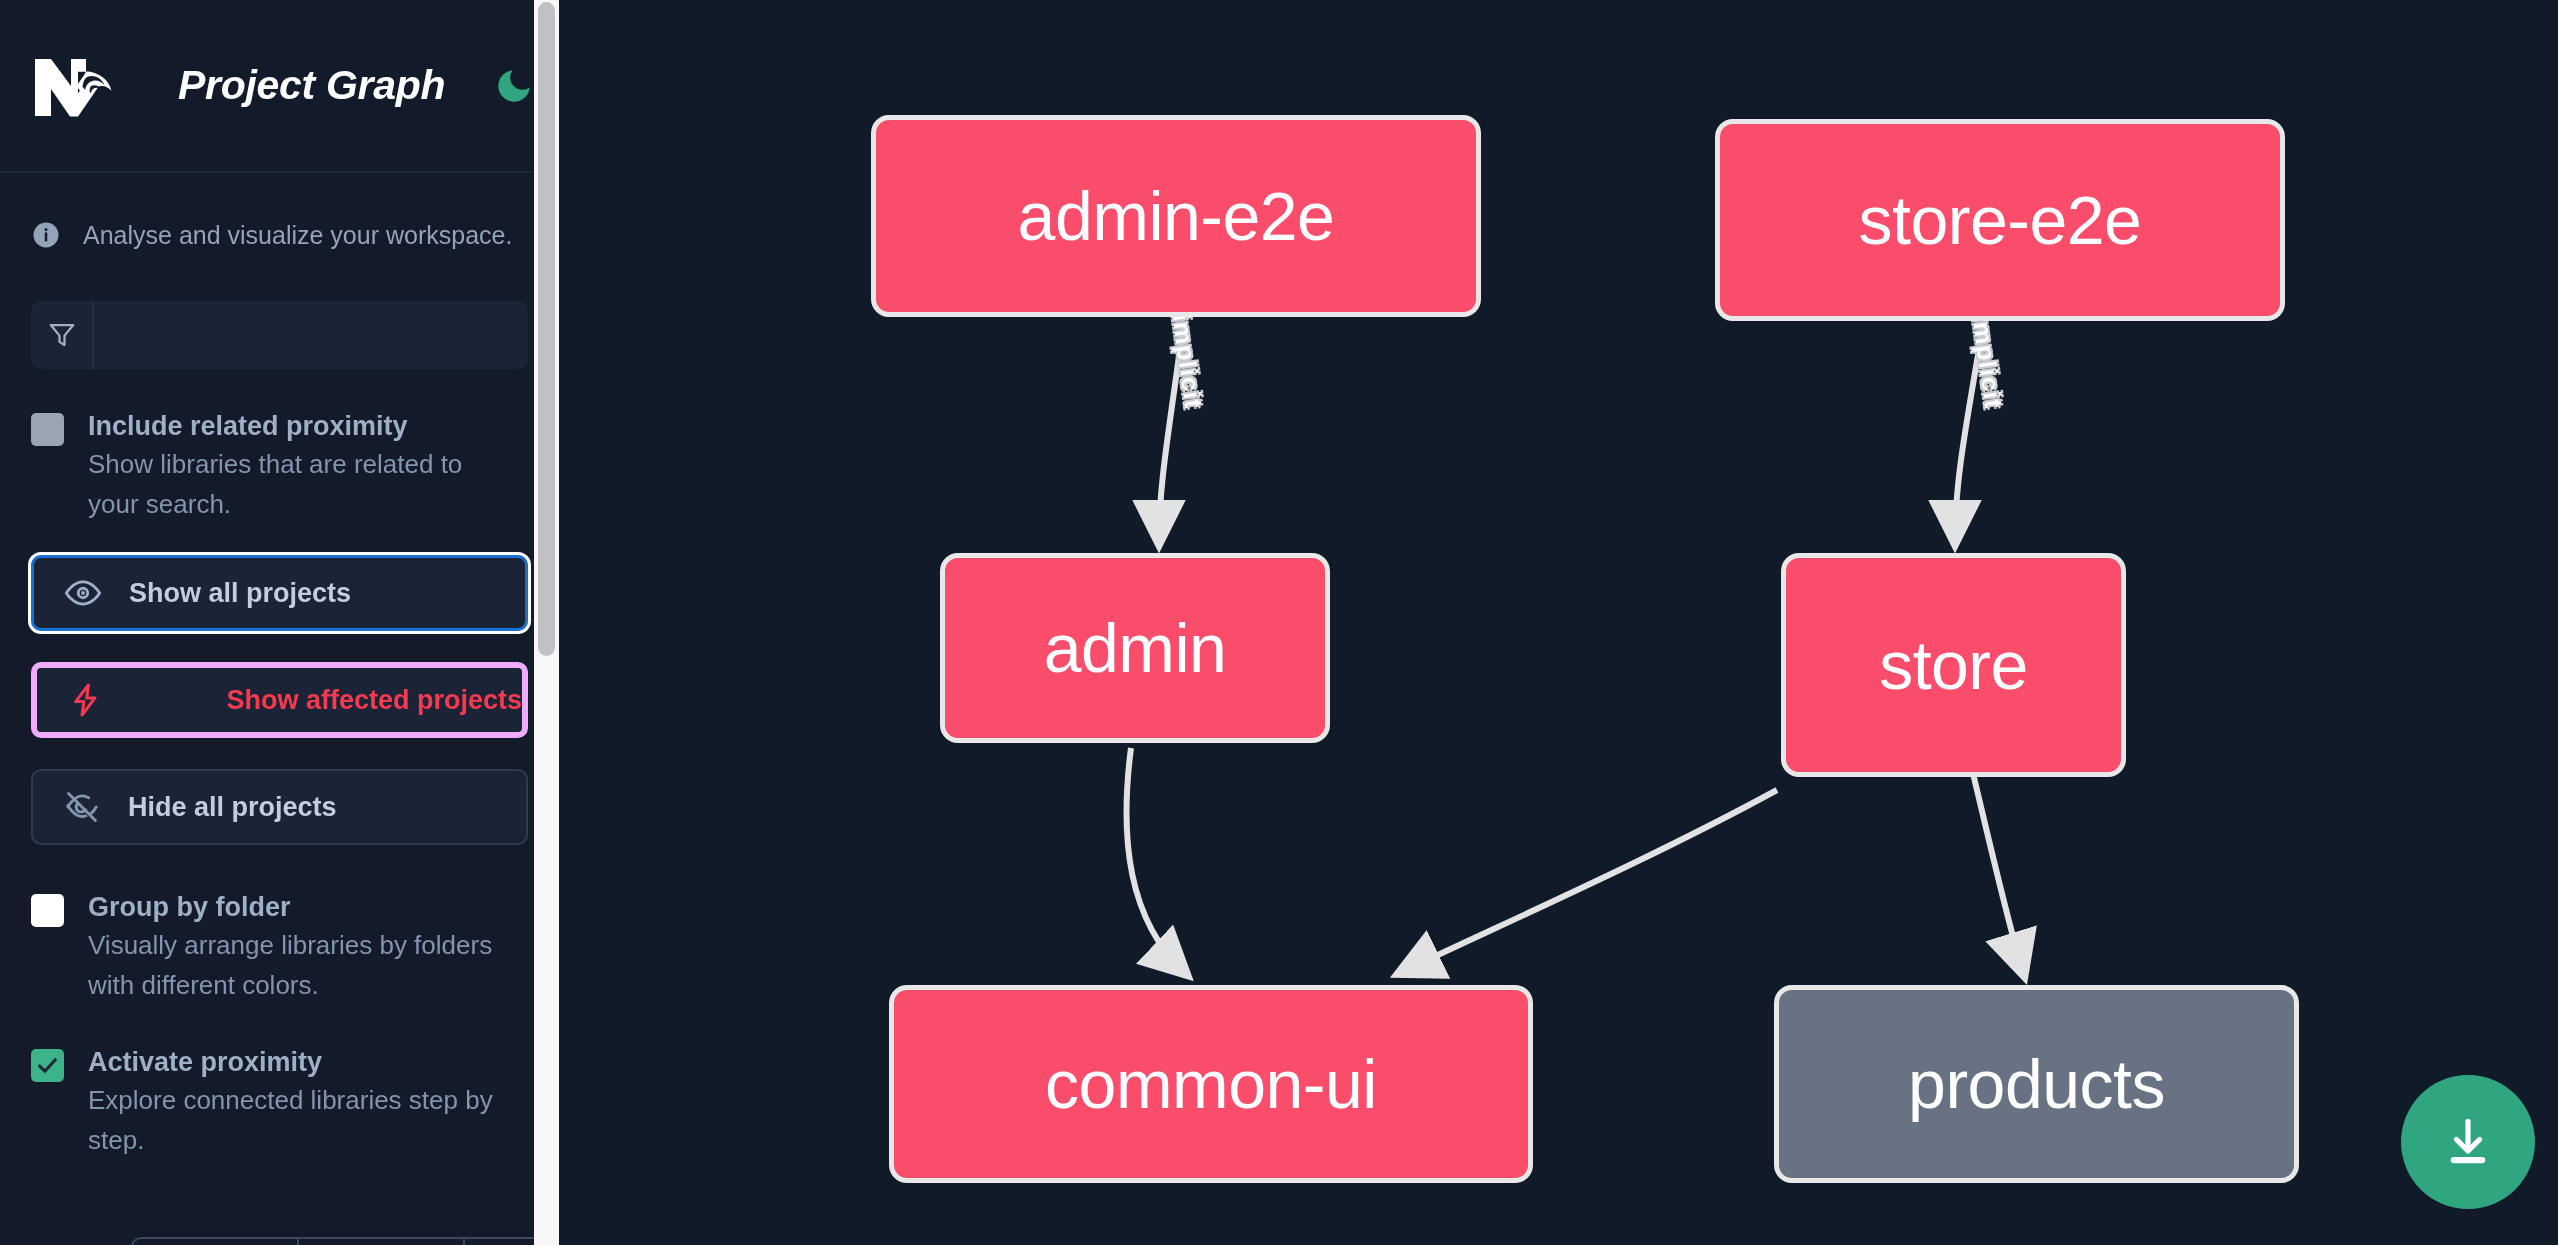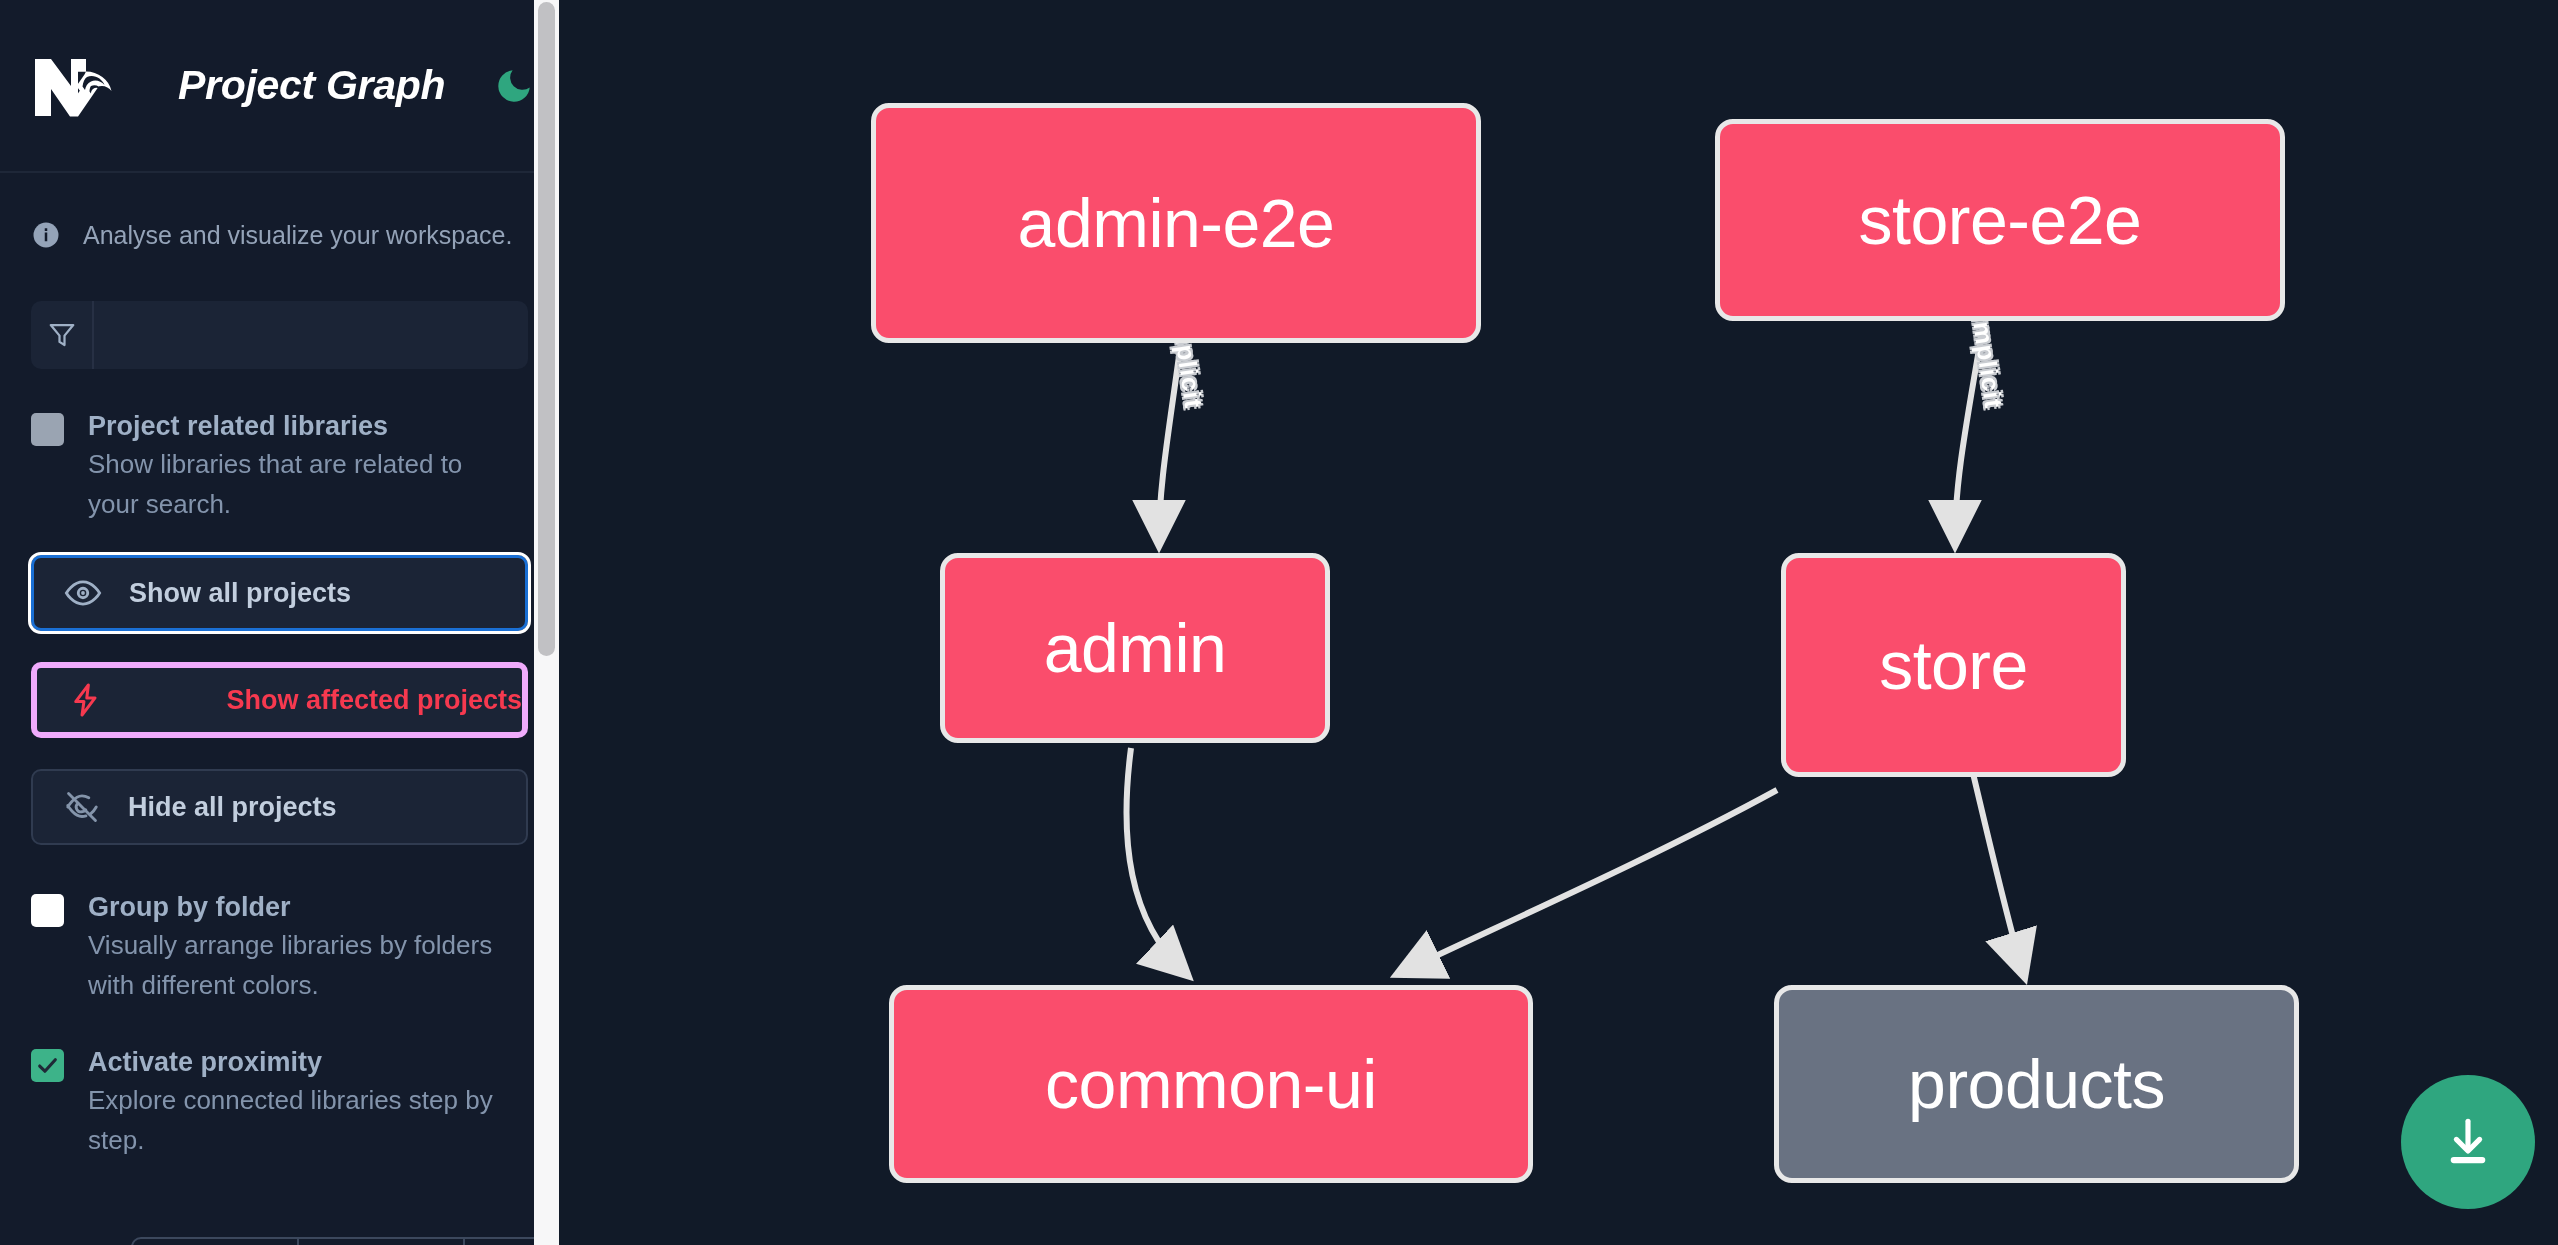--- a/index.html
+++ b/index.html
@@ -329,21 +329,21 @@
         <span class="filter-icon-wrap">
           <svg viewBox="0 0 24 24" width="30" height="30" xmlns="http://www.w3.org/2000/svg">
             <path d="M3 4h18l-7 8.5V20l-4-2.5v-5z" fill="none" stroke="#9fb0c6" stroke-width="1.8" stroke-linejoin="round"></path>
           </svg>
         </span>
       </div>
 
       <div class="check-row">
         <span class="cbox gray"></span>
         <span class="check-text">
-          <div class="check-label">Project related libraries</div>
+          <div class="check-label">Include related proximity</div>
           <div class="check-desc">Show libraries that are related to your search.</div>
         </span>
       </div>
 
       <div class="btn primary">
         <span class="btn-icon">
           <svg viewBox="0 0 24 24" width="38" height="38" xmlns="http://www.w3.org/2000/svg">
             <path d="M1.5 12S5.5 5 12 5s10.5 7 10.5 7-4 7-10.5 7S1.5 12 1.5 12z" fill="none" stroke="#9fb0c6" stroke-width="1.8"></path>
             <circle cx="12" cy="12" r="3" fill="none" stroke="#9fb0c6" stroke-width="1.8"></circle>
             <circle cx="12" cy="12" r="1.2" fill="#9fb0c6"></circle>
@@ -421,21 +421,21 @@
 
         <path d="M1218 790 C 1090 860, 930 930, 843 972"></path>
 
         <path d="M1408 748 C 1430 840, 1448 920, 1464 972"></path>
       </g>
     </svg>
 
     <div class="edge-label" style="left:636px; top:312px; transform-origin: left top; transform: rotate(82deg);">implicit</div>
     <div class="edge-label" style="left:1436px; top:312px; transform-origin: left top; transform: rotate(82deg);">implicit</div>
 
-    <div class="gnode pink" style="left:312px;  top:103px; width:610px; height:240px;">
+    <div class="gnode pink" style="left:312px;  top:115px; width:610px; height:202px;">
       <span class="gnode-label">admin-e2e</span>
     </div>
 
     <div class="gnode pink" style="left:1156px; top:119px; width:570px; height:202px;">
       <span class="gnode-label">store-e2e</span>
     </div>
 
     <div class="gnode pink" style="left:381px;  top:553px; width:390px; height:190px;">
       <span class="gnode-label">admin</span>
     </div>

